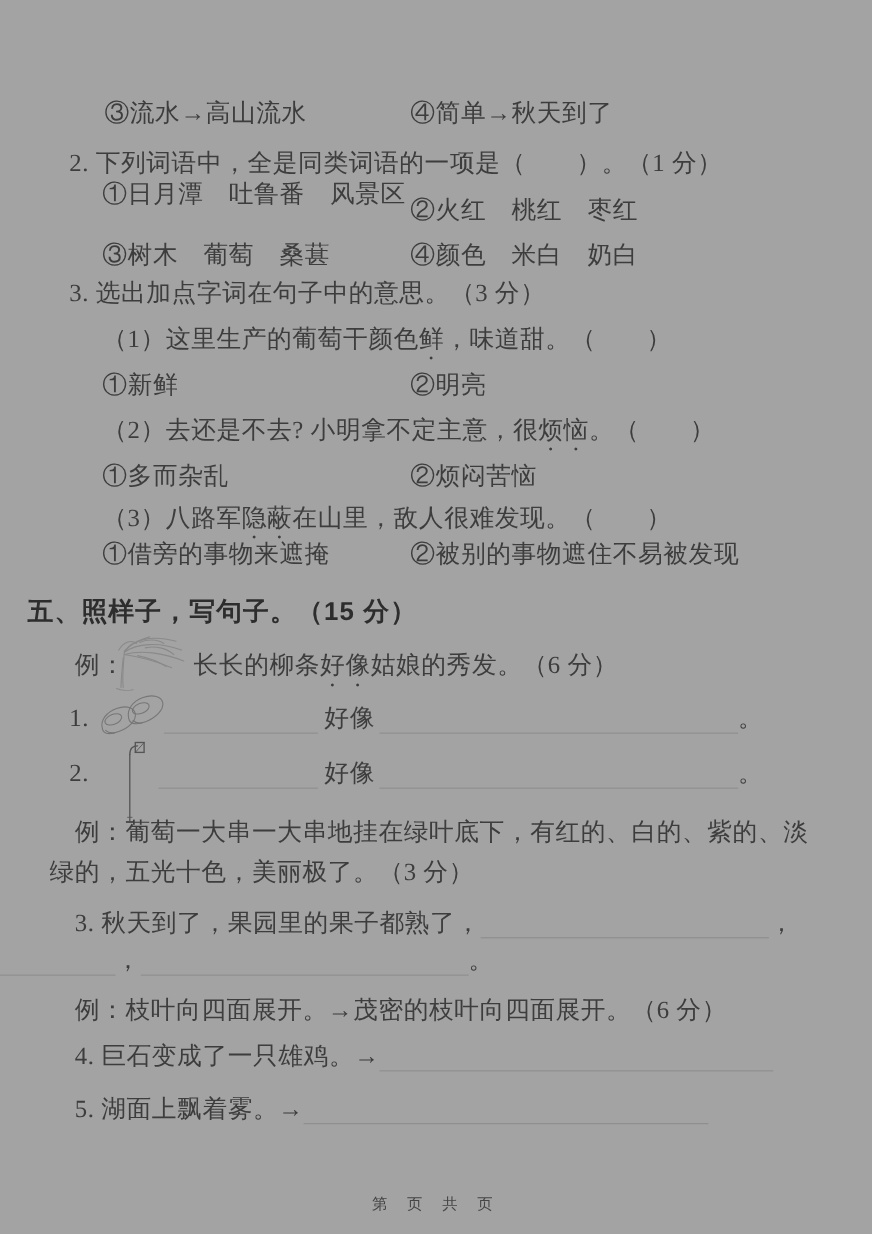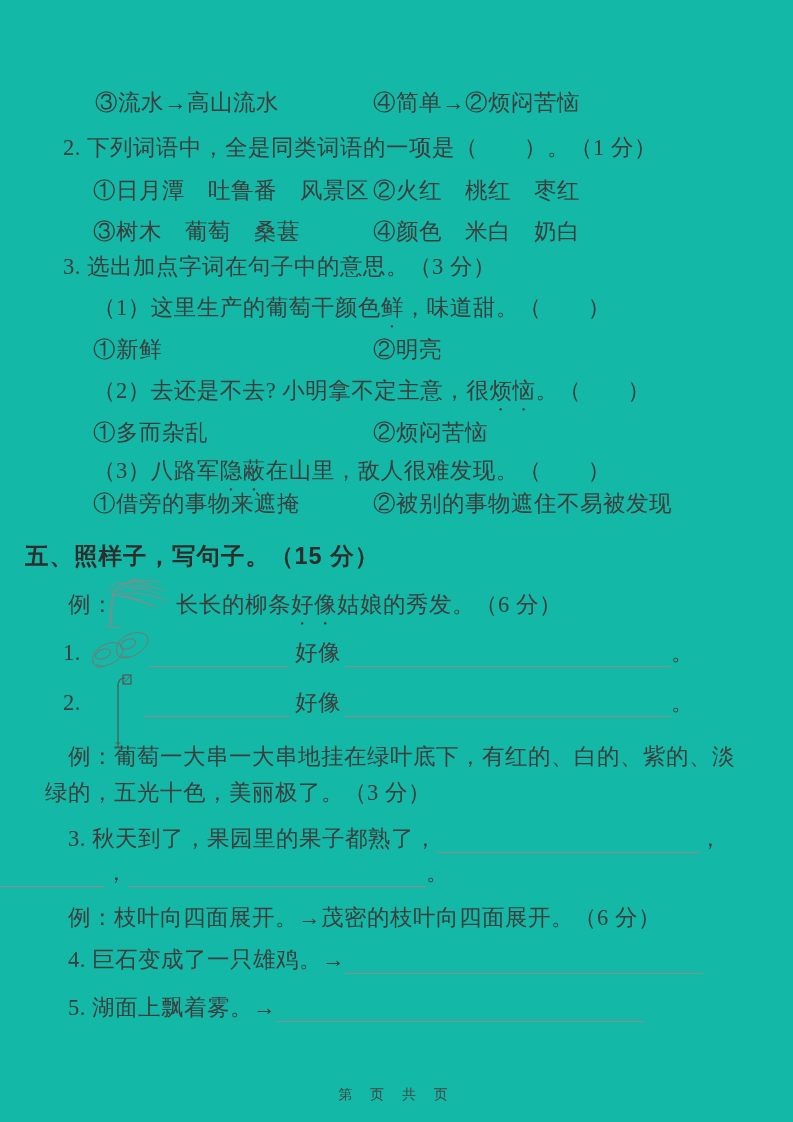--- a/index.html
+++ b/index.html
@@ -1,18 +1,18 @@
 <!DOCTYPE html>
 <html><head>
 <meta charset="utf-8">
 <style>
   html,body { margin:0; padding:0; background:#e8e8e8; }
   .page {
     position:relative; width:793px; height:1122px; margin:0 auto;
-    background:#14b8a6; overflow:hidden;
+    background:#a3a3a3; overflow:hidden;
     font-family:"Liberation Serif","DejaVu Serif",serif;
     color:#3d3d3d;
   }
   .row { position:absolute; font-size:22.5px; line-height:30px; white-space:nowrap; letter-spacing:0.5px; }
   .sec-title {
     font-family:"Liberation Sans","DejaVu Sans",sans-serif;
     font-weight:bold; font-size:23.5px; color:#2d2d2d; letter-spacing:1px;
   }
   .blank { display:inline-block; border-bottom:1.3px solid #8d8d8d; height:26px; vertical-align:-7px; }
   .spacer { display:inline-block; height:1px; }
@@ -30,27 +30,27 @@
 </style>
 </head>
 <body>
 
 <div class="page">
 
   <div class="row" style="left:95px; top:88px;">
     <span>③流水→高山流水</span>
   </div>
   <div class="row" style="left:373px; top:88px;">
-    <span>④简单→②烦闷苦恼</span>
+    <span>④简单→秋天到了</span>
   </div>
 
   <div class="row" style="left:63px; top:133px;">
     <span>2. 下列词语中，全是同类词语的一项是（　　）。（1 分）</span>
   </div>
-  <div class="row" style="left:93px; top:176px;text-align:center;">
+  <div class="row" style="left:93px; top:162px;text-align:center;">
     <span>①日月潭　吐鲁番　风景区</span>
   </div>
   <div class="row" style="left:373px; top:176px;">
     <span>②火红　桃红　枣红</span>
   </div>
   <div class="row" style="left:93px; top:217px;">
     <span>③树木　葡萄　桑葚</span>
   </div>
   <div class="row" style="left:373px; top:217px;">
     <span>④颜色　米白　奶白</span>

